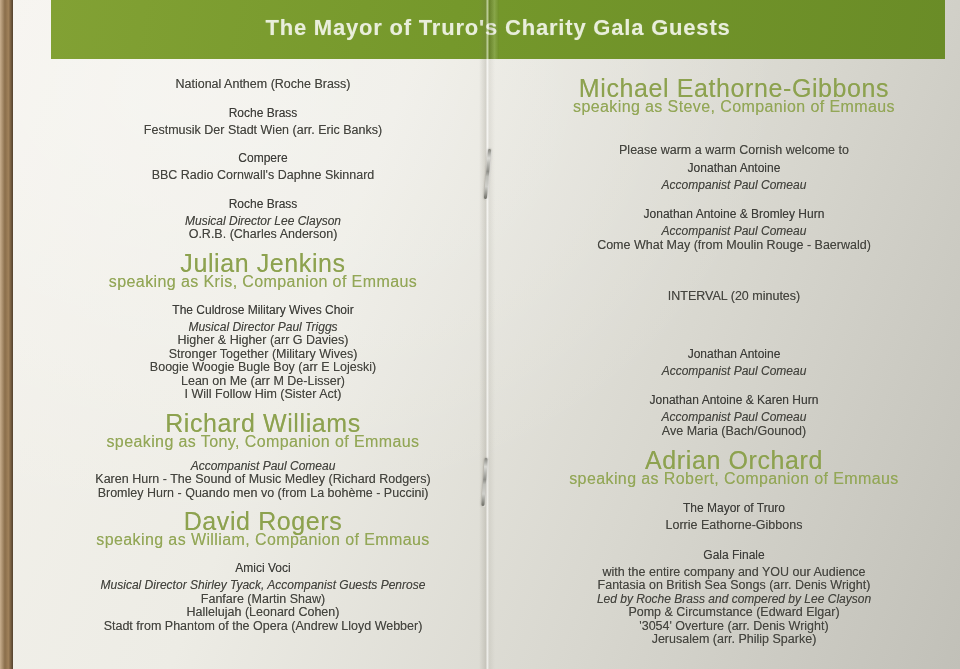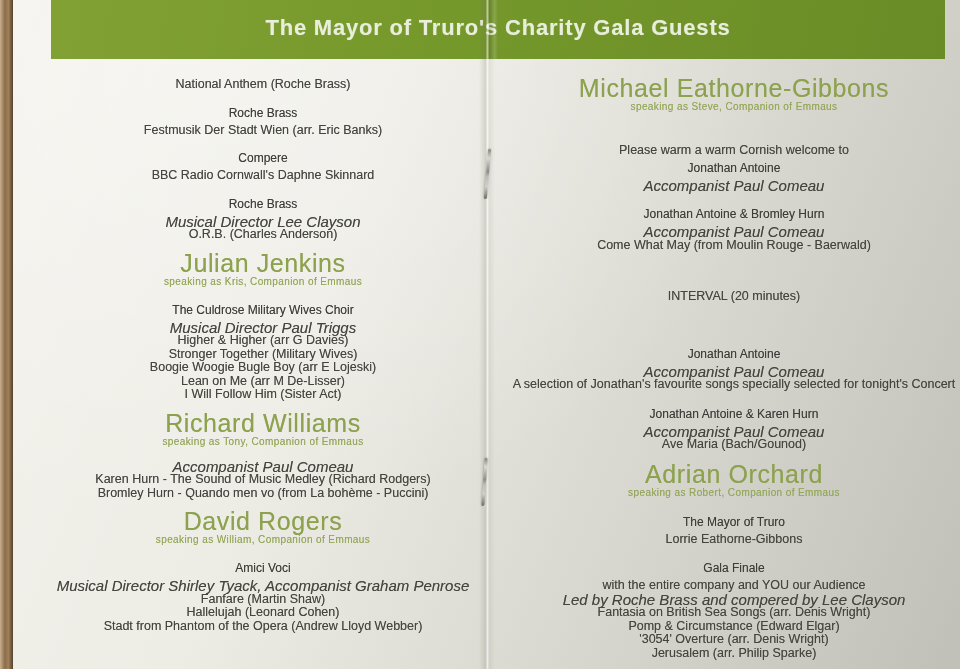--- a/index.html
+++ b/index.html
@@ -62,24 +62,24 @@
   .col-left  > .section { margin-top:11px; }
   .col-right > .section { margin-top:12px; }
   .col-left  > .section:first-child, .col-right > .section:first-child { margin-top:0; }
   .col-right > .section:nth-child(2) { margin-top:30px; } 
   .col-right > .section:nth-child(4) { margin-top:38px; } 
   .col-right > .section:nth-child(5) { margin-top:40px; } 
 
   .line { white-space:nowrap; text-align:center; text-shadow:0 0 0.5px rgba(70,70,65,0.55); }
   .kind-heading       { font-size:12px;   line-height:21px;   color:#3c3c38; }
   .kind-body          { font-size:12.5px; line-height:13.5px; color:#45453f; }
-  .kind-italic        { font-size:15px; line-height:13.5px; color:#45453f; font-style:italic;text-align:center; }
+  .kind-italic        { font-size:12px; line-height:13.5px; color:#45453f; font-style:italic;text-align:center; }
   .kind-green-heading { font-size:25px;   line-height:21px;   color:#8da24f; letter-spacing:0.6px;
                         text-shadow:0 0 0.5px rgba(141,162,79,0.6); }
-  .kind-green-sub     { font-size:10px; line-height:15px;   color:#93a757; letter-spacing:0.4px;
+  .kind-green-sub     { font-size:16px; line-height:15px;   color:#93a757; letter-spacing:0.4px;
                         text-shadow:0 0 0.5px rgba(147,167,87,0.6); }
 </style>
 </head>
 <body>
 
 <div class="wood-strip"></div>
 
 <div class="page">
   <div class="page-sheen"></div>
 
@@ -125,21 +125,21 @@
         <div class="line kind-italic">Accompanist Paul Comeau</div>
         <div class="line kind-body">Karen Hurn -  The Sound of Music Medley (Richard Rodgers)</div>
         <div class="line kind-body">Bromley Hurn - Quando men vo (from La bohème - Puccini)</div>
       </div>
       <div class="section">
         <div class="line kind-green-heading">David Rogers</div>
         <div class="line kind-green-sub">speaking as William, Companion of Emmaus</div>
       </div>
       <div class="section">
         <div class="line kind-heading">Amici Voci</div>
-        <div class="line kind-italic">Musical Director Shirley Tyack, Accompanist Graham Penrose</div>
+        <div class="line kind-italic">Musical Director Shirley Tyack, Accompanist Guests Penrose</div>
         <div class="line kind-body">Fanfare (Martin Shaw)</div>
         <div class="line kind-body">Hallelujah (Leonard Cohen)</div>
         <div class="line kind-body">Stadt from Phantom of the Opera (Andrew Lloyd Webber)</div>
       </div>
     </div>
   <div class="col col-right" id="col-right">
       <div class="section">
         <div class="line kind-green-heading">Michael Eathorne-Gibbons</div>
         <div class="line kind-green-sub">speaking as Steve, Companion of Emmaus</div>
       </div>
@@ -152,40 +152,39 @@
         <div class="line kind-heading">Jonathan Antoine &amp; Bromley Hurn</div>
         <div class="line kind-italic">Accompanist Paul Comeau</div>
         <div class="line kind-body">Come What May (from Moulin Rouge - Baerwald)</div>
       </div>
       <div class="section">
         <div class="line kind-body">INTERVAL (20 minutes)</div>
       </div>
       <div class="section">
         <div class="line kind-heading">Jonathan Antoine</div>
         <div class="line kind-italic">Accompanist Paul Comeau</div>
-        <div class="line kind-body">A selection of Jonathan's favourite songs specially selected for tonight's Concert</div>
       </div>
       <div class="section">
         <div class="line kind-heading">Jonathan Antoine &amp; Karen Hurn</div>
         <div class="line kind-italic">Accompanist Paul Comeau</div>
         <div class="line kind-body">Ave Maria (Bach/Gounod)</div>
       </div>
       <div class="section">
         <div class="line kind-green-heading">Adrian Orchard</div>
         <div class="line kind-green-sub">speaking as Robert, Companion of Emmaus</div>
       </div>
       <div class="section">
         <div class="line kind-heading">The Mayor of Truro</div>
         <div class="line kind-body">Lorrie Eathorne-Gibbons</div>
       </div>
       <div class="section">
         <div class="line kind-heading">Gala Finale</div>
         <div class="line kind-body">with the entire company and YOU our Audience</div>
+        <div class="line kind-body">Fantasia on British Sea Songs (arr. Denis Wright)</div>
         <div class="line kind-italic">Led by Roche Brass and compered by Lee Clayson</div>
-        <div class="line kind-body">Fantasia on British Sea Songs (arr. Denis Wright)</div>
         <div class="line kind-body">Pomp &amp; Circumstance (Edward Elgar)</div>
         <div class="line kind-body">'3054' Overture (arr. Denis Wright)</div>
         <div class="line kind-body">Jerusalem (arr. Philip Sparke)</div>
       </div>
     </div>
 
   <div class="fold"></div>
   <div class="staple staple-top"></div>
   <div class="staple staple-bottom"></div>
 </div>

